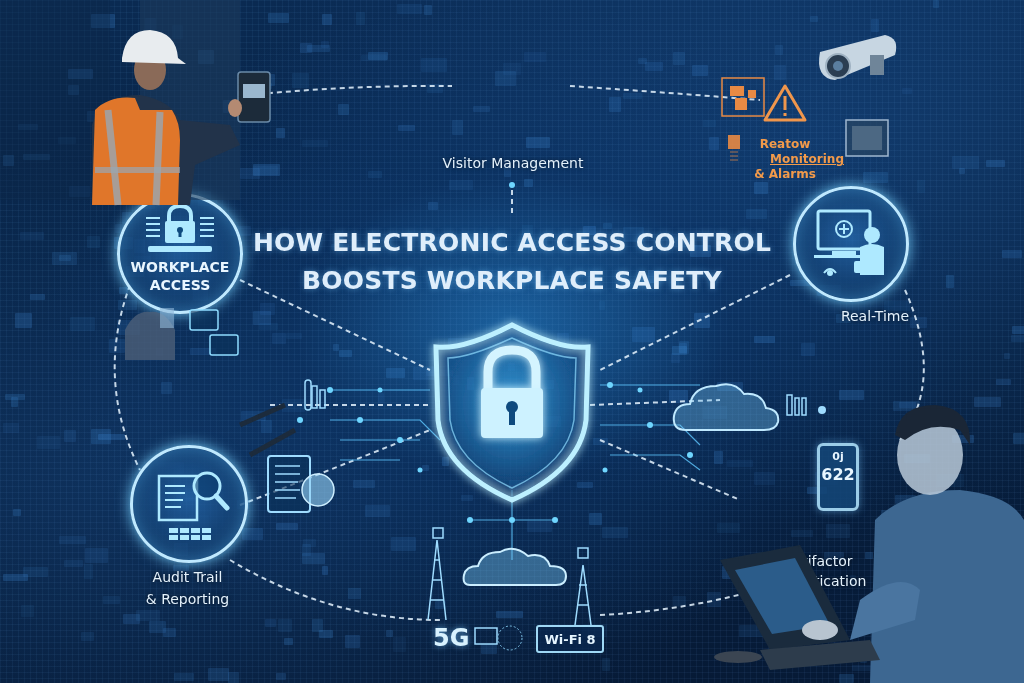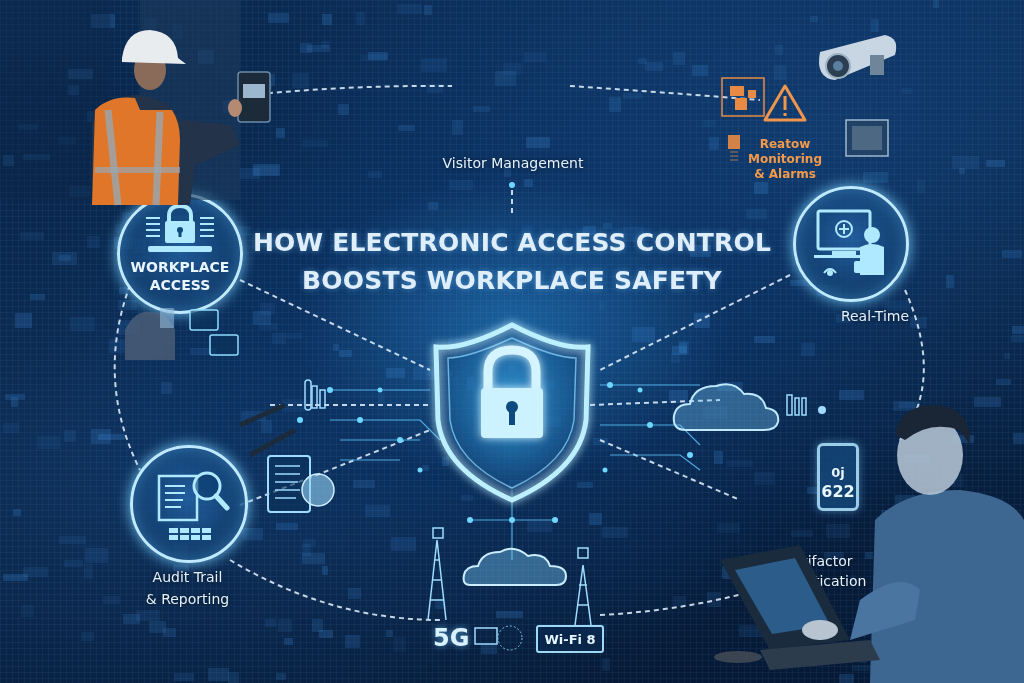--- a/index.html
+++ b/index.html
@@ -477,35 +477,35 @@
     <g>
       <path d="M820 52 L885 35 Q900 38 895 55 L835 80 Q815 78 820 52 Z" fill="#c7d6e2"></path>
       <circle cx="838" cy="66" r="12" fill="#2b3e52" stroke="#9fb2c2" stroke-width="2"></circle>
       <circle cx="838" cy="66" r="5" fill="#5b7fa0"></circle>
       <rect x="870" y="55" width="14" height="20" fill="#6f8599"></rect>
     </g>
     <rect x="846" y="120" width="42" height="36" fill="rgba(40,70,100,0.7)" stroke="#9fb7cf" stroke-width="1.5"></rect>
     <rect x="852" y="126" width="30" height="24" fill="#4c6883"></rect>
   </svg>
   <div class="orange-label" style="left:745px;top:136px;width:80px;">Reatow</div>
-  <div class="orange-label" style="left:745px;top:151px;width:80px;">Monitoring</div>
+  <div class="orange-label" style="left:767px;top:151px;width:80px;text-decoration:underline;">Monitoring</div>
   <div class="orange-label" style="left:745px;top:166px;width:80px;">&amp; Alarms</div>
 
   <svg class="layer" width="1024" height="683">
     <path d="M686 430 Q672 430 674 416 Q676 404 690 404 Q694 386 716 386 Q734 380 744 394 Q762 392 766 408 Q780 410 778 422 Q776 430 764 430 Z" fill="rgba(120,200,245,0.35)" stroke="#bfe9ff" stroke-width="2"></path>
     <g stroke="#9fdcff" stroke-width="1.5" fill="none">
         <rect x="787" y="395" width="5" height="20"></rect>
         <rect x="795" y="398" width="4" height="17"></rect>
         <rect x="802" y="398" width="4" height="17"></rect>
       </g>
     <circle cx="822" cy="410" r="4" fill="#9fdcff"></circle>
   </svg>
 
   <div class="phone" style="left:817px;top:443px;width:36px;height:62px;font-size:16px;">
-    <div style="font-size:13px;margin-top:19px;">0j</div>
+    <div style="font-size:11px;margin-top:4px;">0j</div>
     <div style="margin-top:2px;">622</div>
   </div>
   <div class="label" style="left:755px;top:552px;width:120px;font-size:14px;">Multifactor</div>
   <div class="label" style="left:748px;top:572px;width:134px;font-size:14px;">Authentication</div>
 
   <svg class="layer" width="1024" height="683">
     <path d="M470 585 Q462 585 464 575 Q466 566 478 566 Q482 552 500 552 Q514 544 528 556 Q545 552 550 566 Q566 566 566 576 Q566 585 556 585 Z" fill="rgba(120,200,245,0.4)" stroke="#cbeeff" stroke-width="2"></path>
     <g stroke="#9fdcff" stroke-width="1.5" fill="none">
       <path d="M437 540 L428 620 M437 540 L446 620 M430 600 L444 600 M432 580 L442 580 M434 560 L440 560"></path>
       <rect x="433" y="528" width="10" height="10"></rect>

